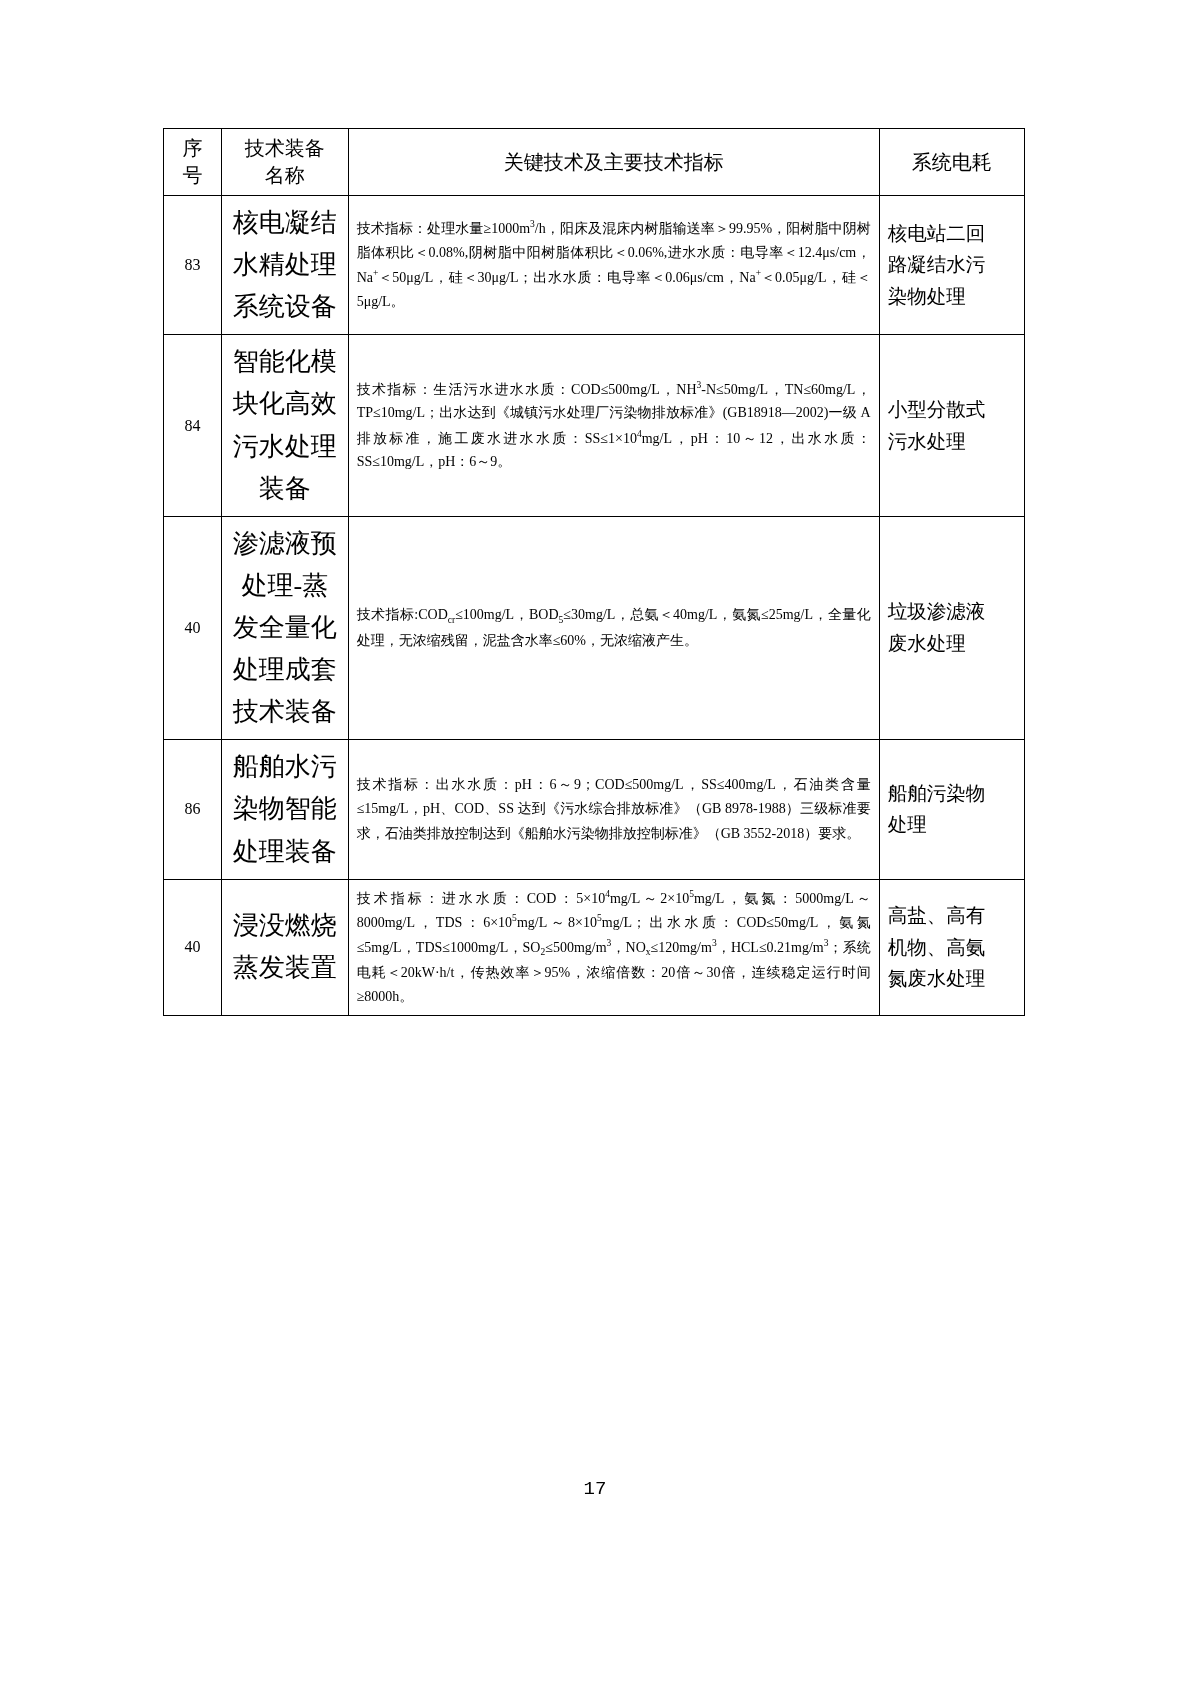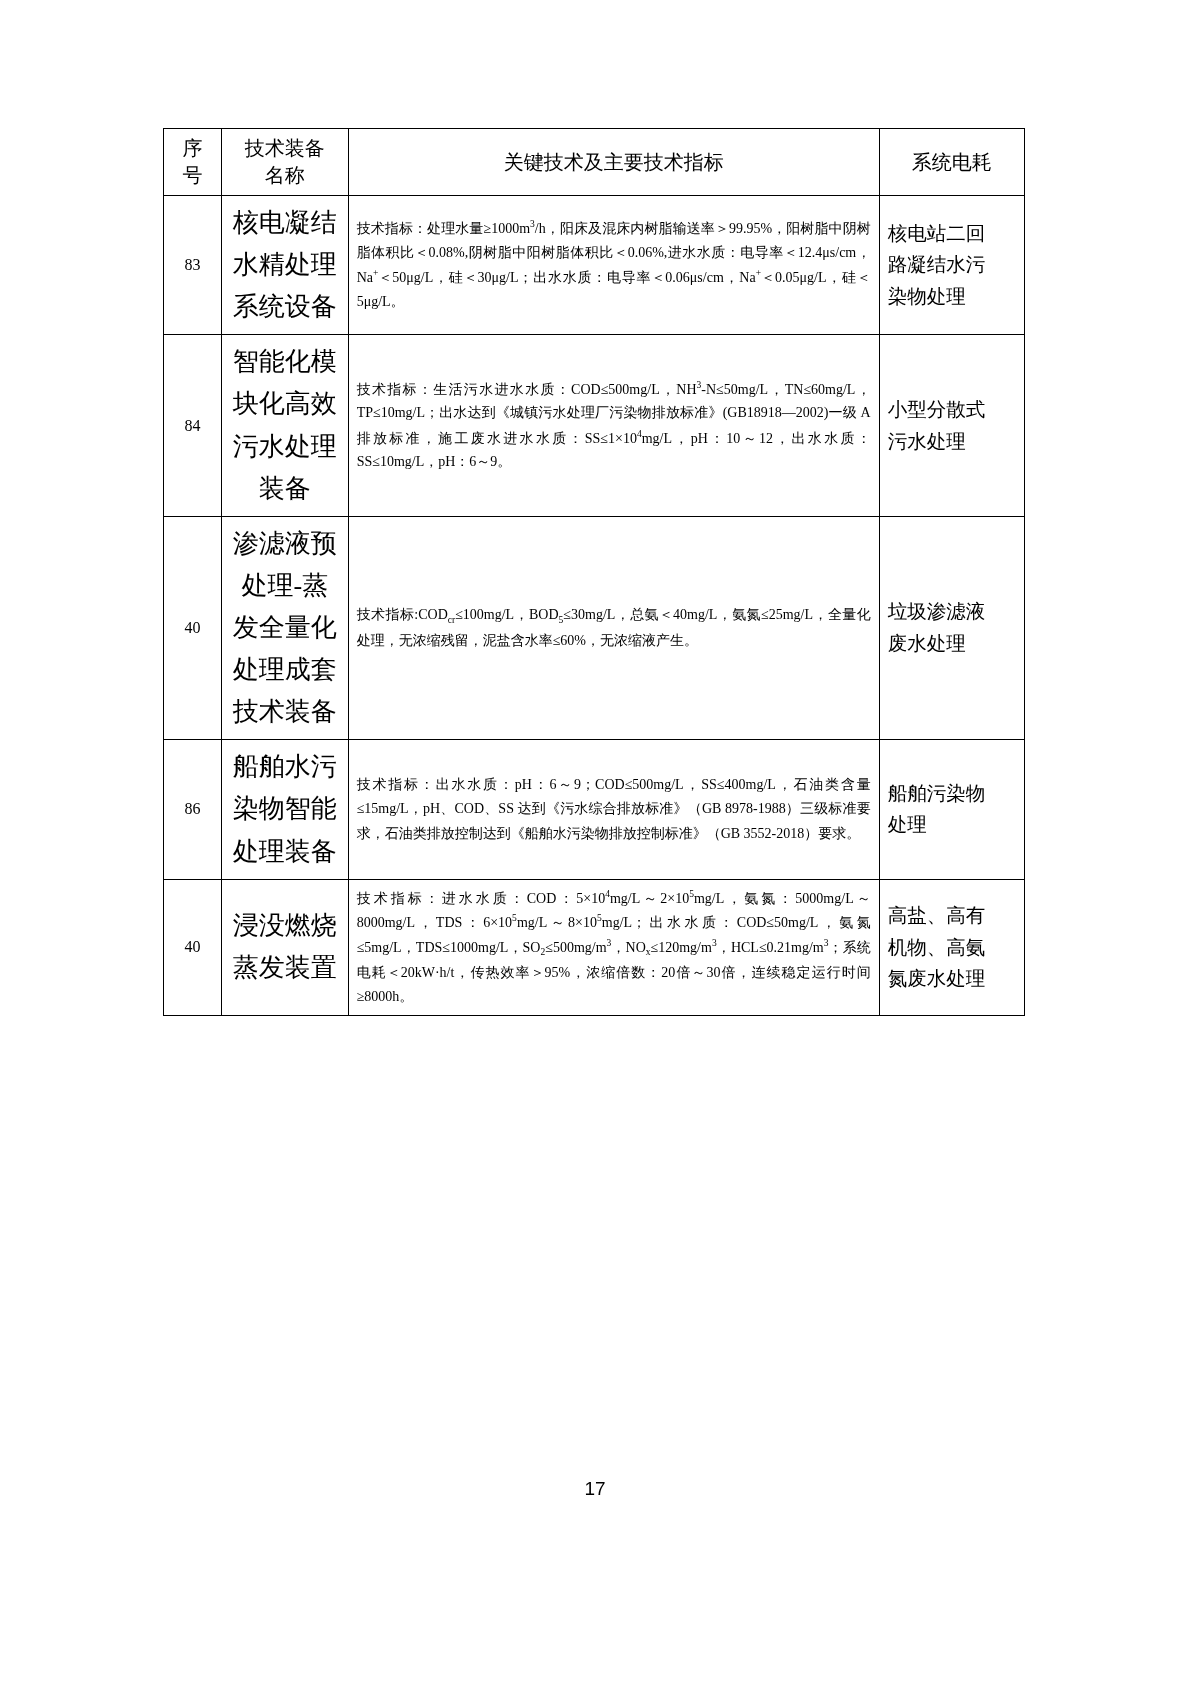--- a/index.html
+++ b/index.html
@@ -72,21 +72,21 @@
     padding-left: 4px;
     padding-right: 4px;
   }
   .page-number {
     position: absolute;
     left: 0;
     top: 1478px;
     width: 1190px;
     text-align: center;
     font-size: 19px;
-    font-family: Liberation Sans, sans-serif;
+    font-family: Liberation Mono, monospace;
   }
   sup, sub {
     font-size: 0.68em;
   }
 </style>
 </head>
 <body>
 
 <div class="page">
 

